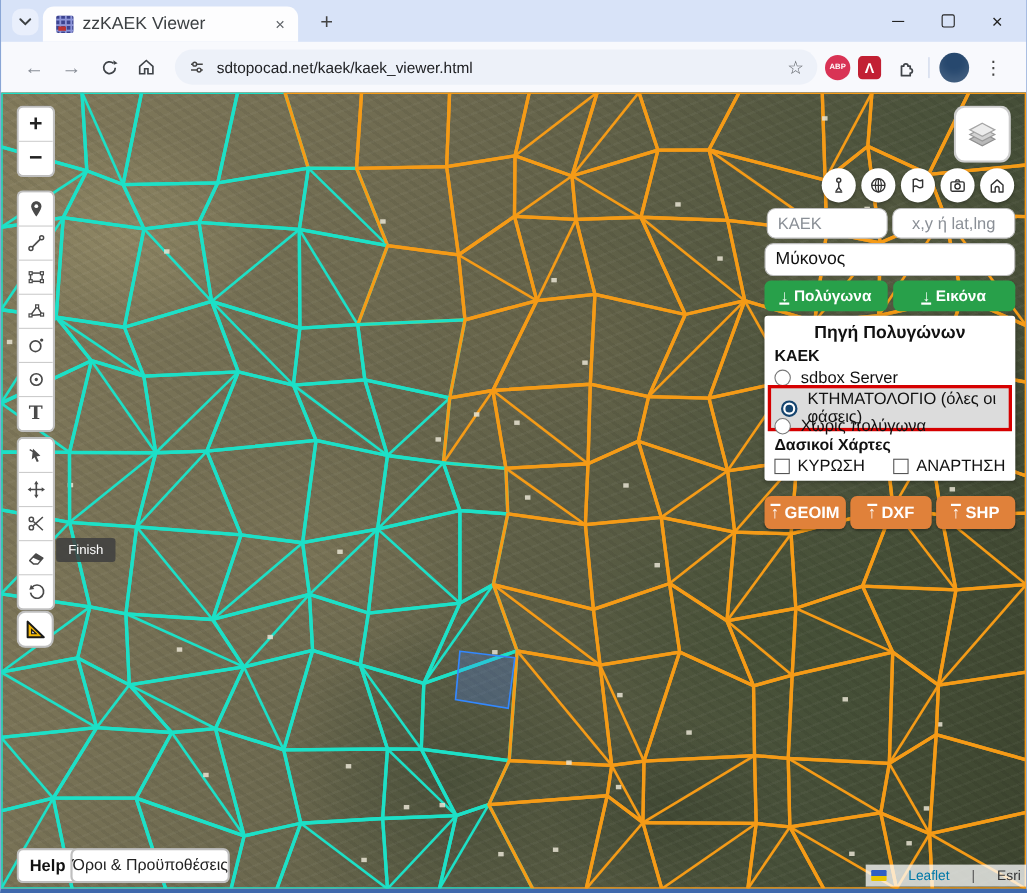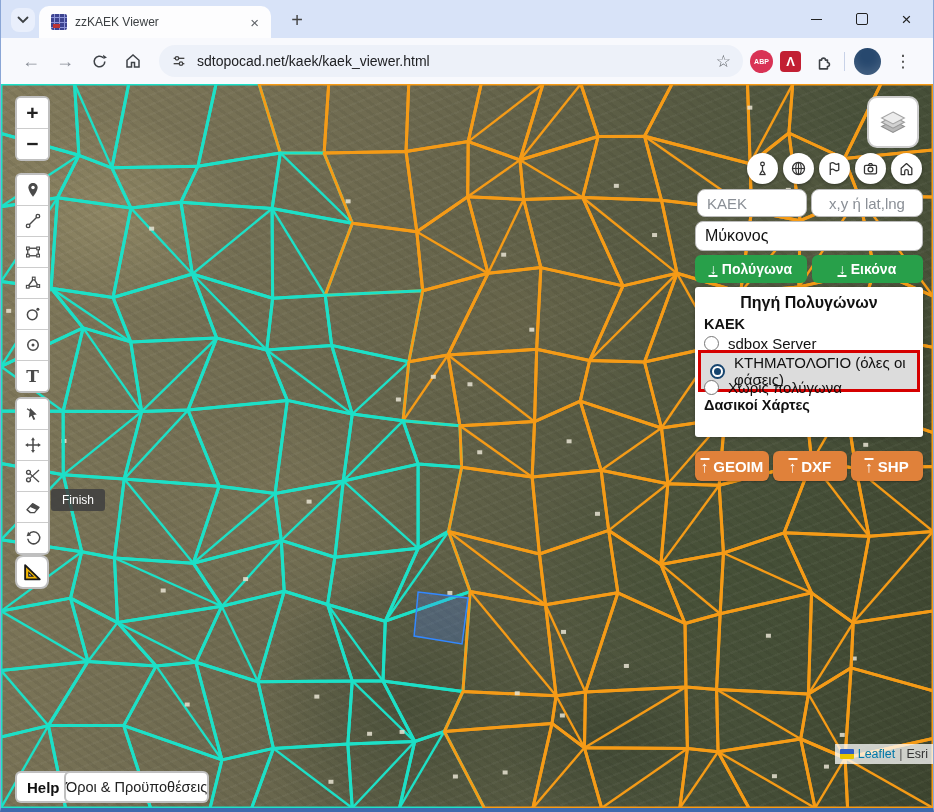--- a/index.html
+++ b/index.html
@@ -8,21 +8,21 @@
   
   .tabstrip{position:absolute;left:0;top:0;width:100%;height:38px;background:#d8e3f8;}
   .tab-chevron{position:absolute;left:10px;top:8px;width:24px;height:24px;border-radius:8px;background:#e9effc;
     display:flex;align-items:center;justify-content:center;cursor:pointer;}
   .tab{position:absolute;left:38px;top:6px;width:232px;height:32px;background:#fdfdfe;border-radius:10px 10px 0 0;
     display:flex;align-items:center;padding:0 8px;box-sizing:border-box;}
   .favicon{width:16px;height:16px;margin:0 8px 0 4px;border-radius:2px;background:
     linear-gradient(#8d95d8 1.5px,transparent 1.5px) 0 3px/16px 5px,
     linear-gradient(90deg,#8d95d8 1.5px,transparent 1.5px) 3px 0/5px 16px,#3c4390;position:relative;}
   .favicon::after{content:"";position:absolute;left:2px;bottom:2px;width:7px;height:4px;background:#b33;}
-  .tab-title{font-size:12px;color:#3c4043;flex:1;white-space:nowrap;overflow:hidden;}
+  .tab-title{font-size:16px;color:#3c4043;flex:1;white-space:nowrap;overflow:hidden;}
   .tab-close{font-size:15px;color:#5f6368;padding:0 4px;cursor:pointer;}
   .newtab{position:absolute;left:284px;top:8px;width:24px;height:24px;display:flex;align-items:center;justify-content:center;
     font-size:20px;color:#444;cursor:pointer;}
   .win-controls{position:absolute;right:4px;top:0;height:38px;display:flex;}
   .win-btn{width:45px;height:38px;display:flex;align-items:center;justify-content:center;color:#222;cursor:pointer;}
   .win-min-glyph{display:block;width:11px;height:0;border-top:1.6px solid #222;}
   .win-max-glyph{display:block;width:10px;height:10px;border:1.6px solid #222;border-radius:2px;}
   .win-close-glyph{font-size:17px;line-height:1;}
   .toolbar{position:absolute;left:0;top:38px;width:100%;height:46px;background:#f8f9fd;border-bottom:1px solid #e3e7f0;}
   .nav-ic{position:absolute;top:11px;width:24px;height:24px;display:flex;align-items:center;justify-content:center;
@@ -103,22 +103,22 @@
   .sp-checkrow{position:absolute;left:9px;right:9px;display:flex;align-items:center;}
   .sp-check{display:flex;align-items:center;gap:7px;cursor:pointer;}
   .obtn{position:absolute;top:367px;height:30px;border:none;border-radius:6px;background:#e0813a;color:#fff;
     font-weight:bold;font-size:15px;cursor:pointer;display:flex;align-items:center;justify-content:center;gap:5px;
     font-family:"Liberation Sans",sans-serif;box-shadow:0 1px 2px rgba(0,0,0,.3);}
   .obtn1{left:694px;width:74px;} .obtn2{left:772px;width:74px;} .obtn3{left:850px;width:72px;}
   .helpbtn{position:absolute;left:14px;top:687px;height:28px;padding:0 10px;background:#fff;border:2px solid rgba(0,0,0,.25);
     border-radius:6px;font-weight:bold;font-size:15px;color:#111;display:flex;align-items:center;cursor:pointer;}
   .termsbtn{position:absolute;left:63px;top:687px;height:28px;padding:0 0;background:#fff;border:2px solid rgba(0,0,0,.25);
     border-radius:6px;font-size:14.5px;color:#222;display:flex;align-items:center;cursor:pointer;}
-  .attrib{position:absolute;right:0;top:660px;height:20px;background:rgba(255,255,255,.75);display:flex;align-items:center;
-    padding:0 5px;font-size:12.5px;gap:4px;}
+  .attrib{position:absolute;right:0;top:702px;height:20px;background:rgba(255,255,255,.75);display:flex;align-items:center;
+    padding:0 5px;font-size:12.5px;gap:20px;}
   .ua-flag{width:14px;height:10px;background:linear-gradient(#2f5fc4 50%,#e8c500 50%);border-radius:1px;}
   .attrib a{color:#0078A8;text-decoration:none;}
   .attrib .sep{color:#555;} .attrib .esri{color:#333;}
   svg{display:block;}
 </style>
 </head>
 <body>
 
 <div class="window">
 
@@ -642,20 +642,30 @@
       </div>
       <div class="sp-row hl sel" style="top:63px;">
         <span class="radio"></span>
         <span>ΚΤΗΜΑΤΟΛΟΓΙΟ (όλες οι φάσεις)</span>
       </div>
       <div class="sp-row" style="top:92px;">
         <span class="radio"></span>
         <span>Χωρίς πολύγωνα</span>
       </div>
       <div class="sp-group" style="top:110px;">Δασικοί Χάρτες</div>
+      <div class="sp-checkrow" style="top:128px;">
+        <label class="sp-check" style="width:118px;">
+          <span class="chk"></span>
+          <span>ΚΥΡΩΣΗ</span>
+        </label>
+        <label class="sp-check">
+          <span class="chk"></span>
+          <span>ΑΝΑΡΤΗΣΗ</span>
+        </label>
+      </div>
     </div>
 
     <button class="obtn obtn1">
       <span class="arr ul">↑</span>
       <span>GEOIM</span>
     </button>
     <button class="obtn obtn2">
       <span class="arr ul">↑</span>
       <span>DXF</span>
     </button>

